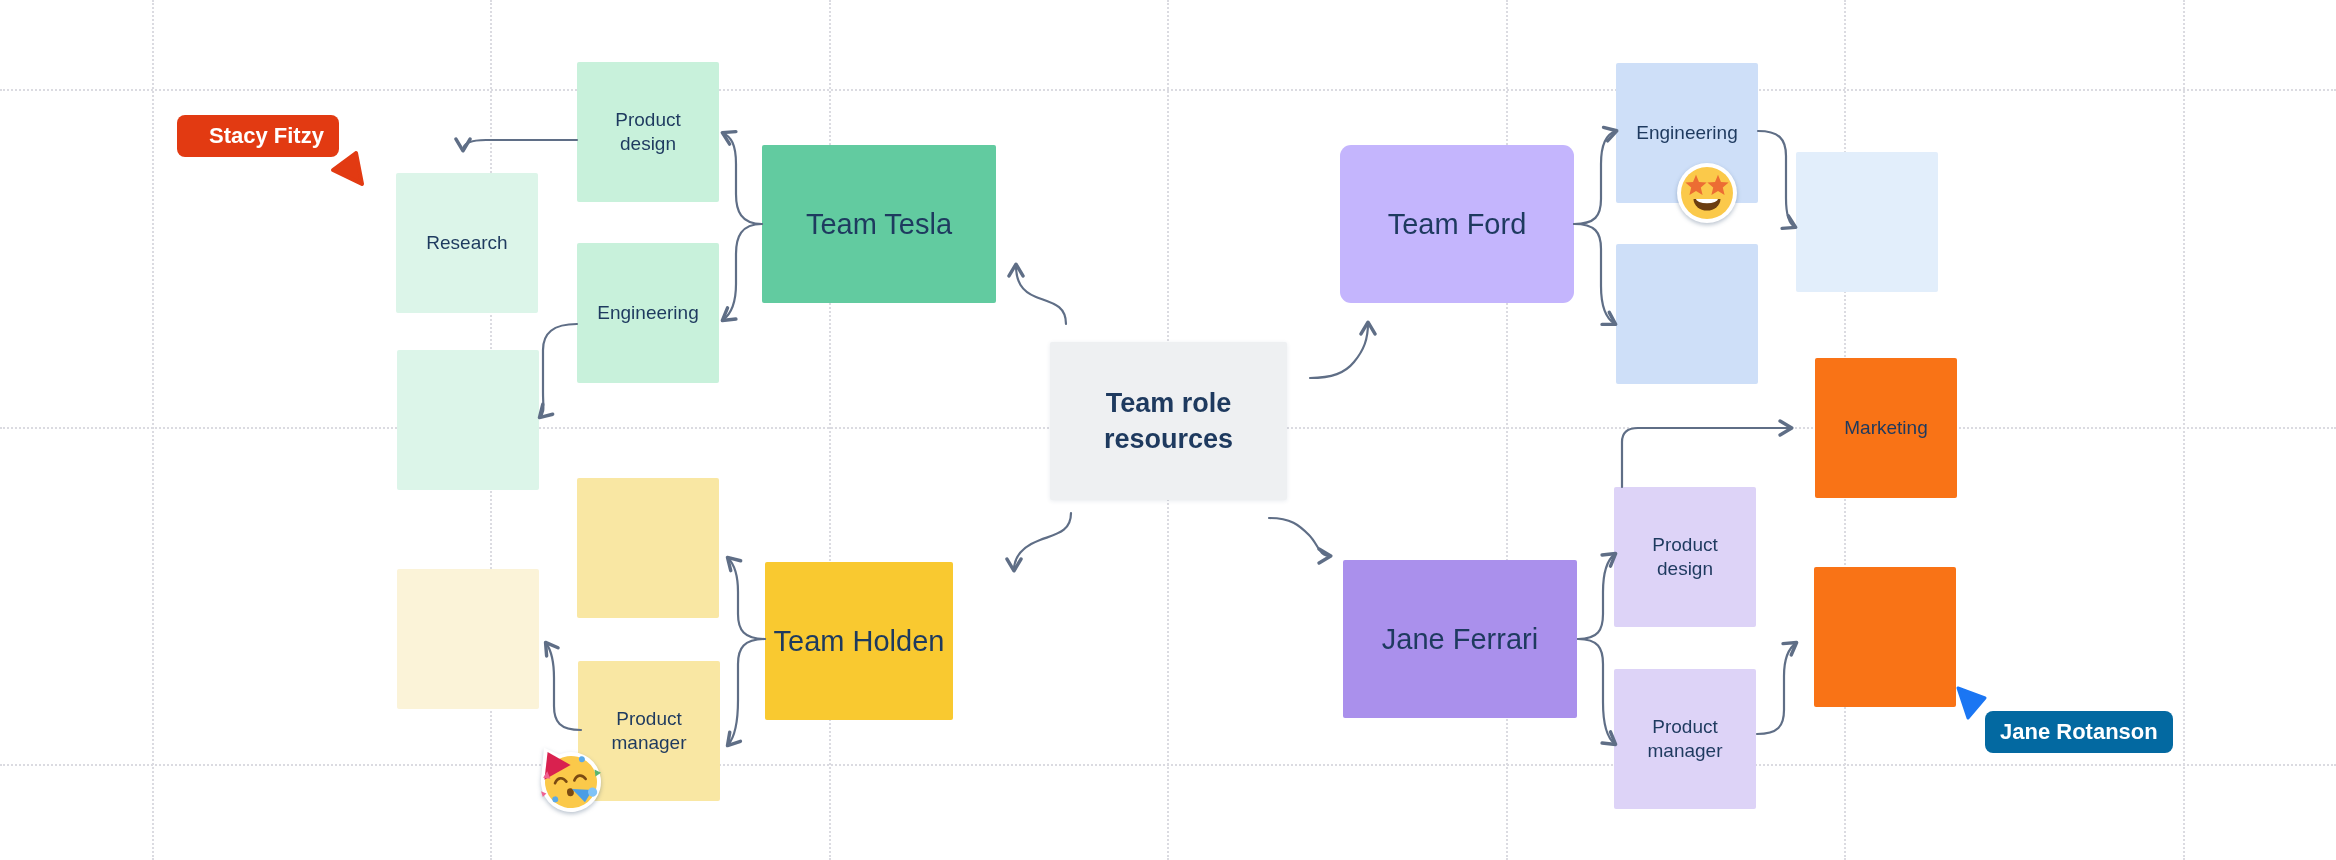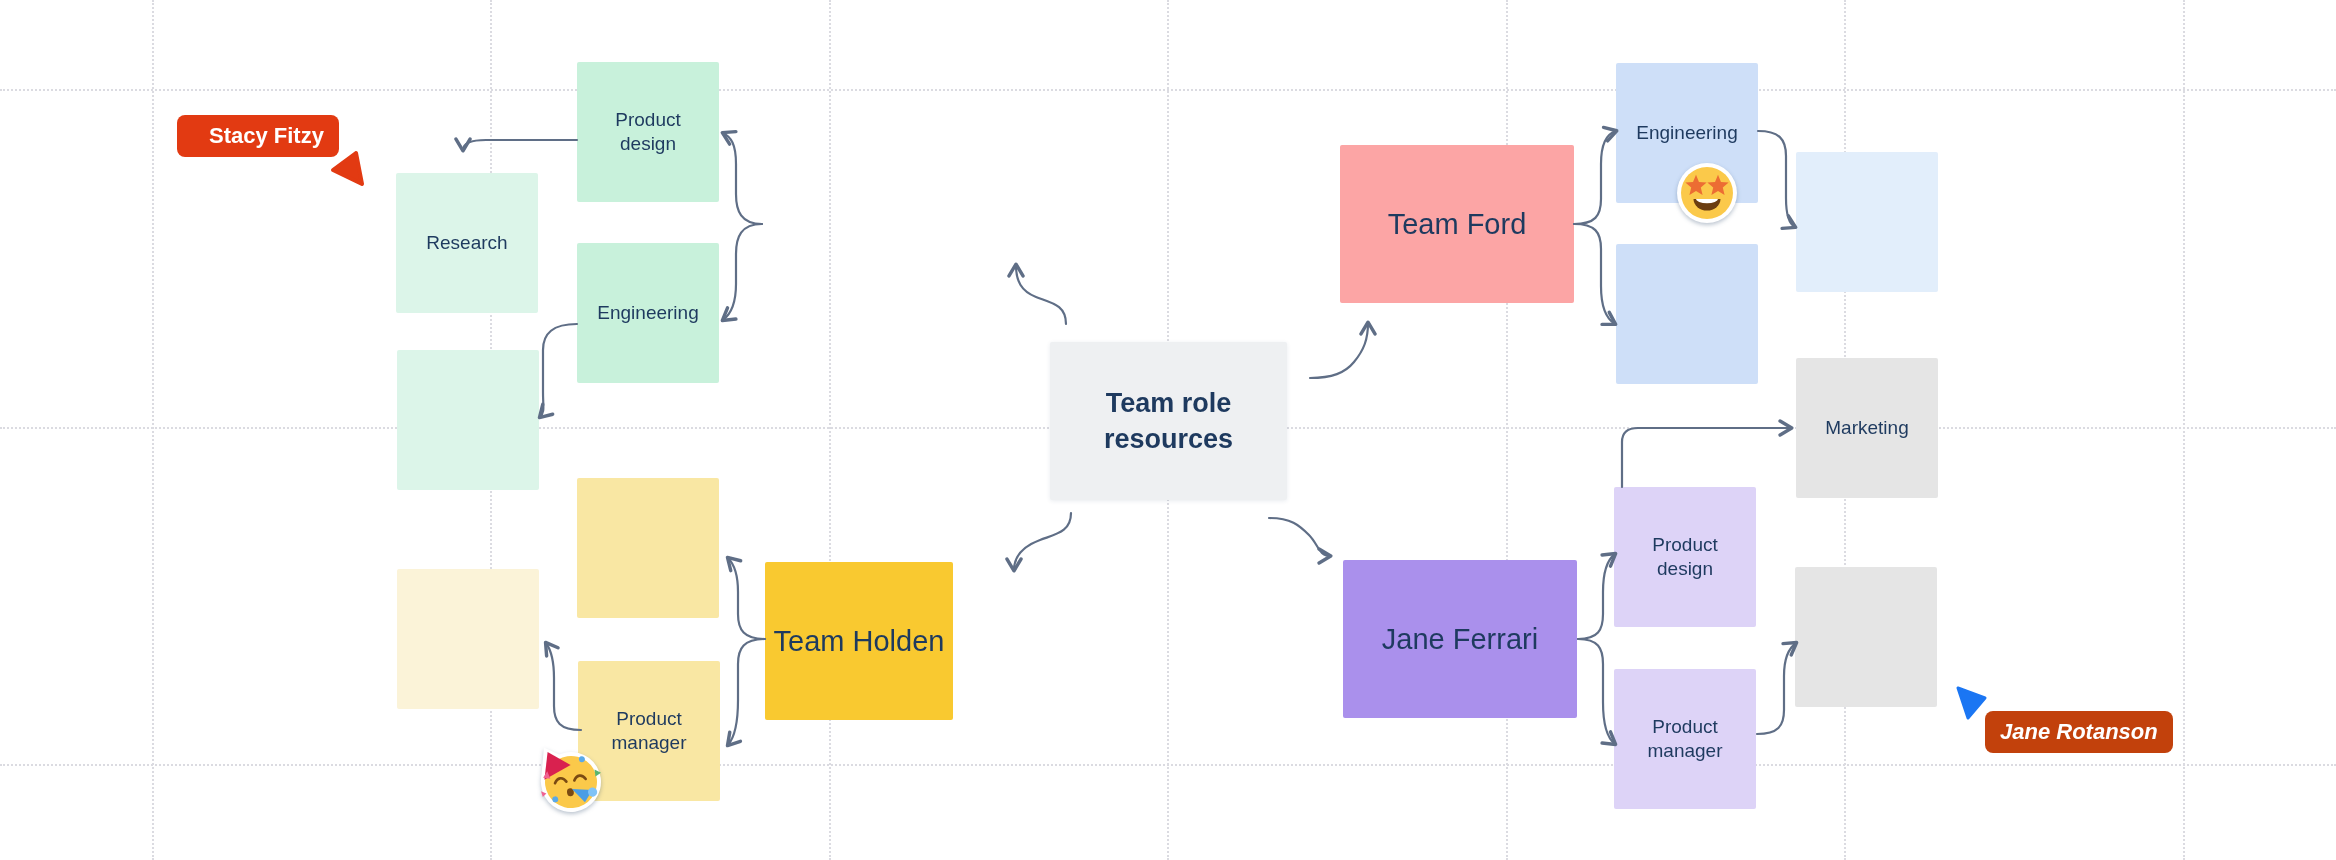--- a/index.html
+++ b/index.html
@@ -32,41 +32,41 @@
     box-sizing: border-box;
   }
   .team { width: 234px; height: 158px; font-size: 29px; }
   .sticky { width: 142px; height: 140px; font-size: 19px; line-height: 1.28; padding: 0 10px; }
   .center-node {
     width: 237px; height: 158px; font-size: 27px; line-height: 1.35;
     background: #eef0f2; padding: 0 26px;
     box-shadow: 0 1px 4px rgba(30,58,95,0.10);
   }
   .bg-tesla   { background: #62cba0; }
-  .bg-ford    { background: #fca5a5; }
+  .bg-ford    { background: #c4b5fd; border-radius: 11px; }
   .bg-holden  { background: #f9c930; }
   .bg-ferrari { background: #aa90ec; }
   .bg-mint       { background: #c8f1db; }
   .bg-mint-light { background: #dcf5e9; }
   .bg-blue       { background: #cedff8; }
   .bg-blue-pale  { background: #e2eefb; }
   .bg-lav        { background: #ddd3f7; }
-  .bg-lav-pale   { background: #e5e5e5; }
+  .bg-lav-pale   { background: #f97316; margin-left: 19px; }
   .bg-yellow     { background: #f9e7a3; }
   .bg-cream      { background: #fbf3d8; }
   
   .sticker { position: absolute; z-index: 5; filter: drop-shadow(0 2px 2px rgba(30,58,95,0.30)); }
   
   .cursor-label {
     position: absolute; z-index: 6;
     color: #ffffff; font-weight: bold; font-size: 22px;
     padding: 8px 15px; border-radius: 8px; white-space: nowrap;
   }
   .cursor-label.stacy { background: #e23a12; padding-left: 32px; }
-  .cursor-label.jane  { background: #c2410c; font-style: italic; }
+  .cursor-label.jane  { background: #0369a1; }
   .cursor-arrow { position: absolute; z-index: 6; }
 </style>
 </head>
 <body>
 
 <div id="canvas">
 
   <div>
     <div class="grid-line grid-v" style="left:152px"></div>
     <div class="grid-line grid-v" style="left:490px"></div>
@@ -103,20 +103,23 @@
     <path marker-end="url(#arrow)" d="M1757,734 C1778,734 1784,726 1784,710 L1784,676 C1784,658 1789,648 1796,643"></path>
     <path marker-end="url(#arrow)" d="M765,639 C744,639 738,630 738,614 L738,592 C738,574 734,564 728,558"></path>
     <path marker-end="url(#arrow)" d="M765,639 C744,639 738,648 738,664 L738,700 C738,724 734,738 728,745"></path>
     <path marker-end="url(#arrow)" d="M581,730 C560,730 554,722 554,706 L554,678 C554,660 551,650 546,643"></path>
   </svg>
 
   <div class="node center-node" style="left:1050px; top:342px;font-weight:bold;">
     <span>Team role resources</span>
   </div>
 
+  <div class="node team bg-tesla" style="left:762px; top:145px;">
+    <span>Team Tesla</span>
+  </div>
   <div class="node team bg-ford" style="left:1340px; top:145px;">
     <span>Team Ford</span>
   </div>
   <div class="node team bg-holden" style="left:765px; top:562px; width:188px;">
     <span>Team Holden</span>
   </div>
   <div class="node team bg-ferrari" style="left:1343px; top:560px;">
     <span>Jane Ferrari</span>
   </div>
 

